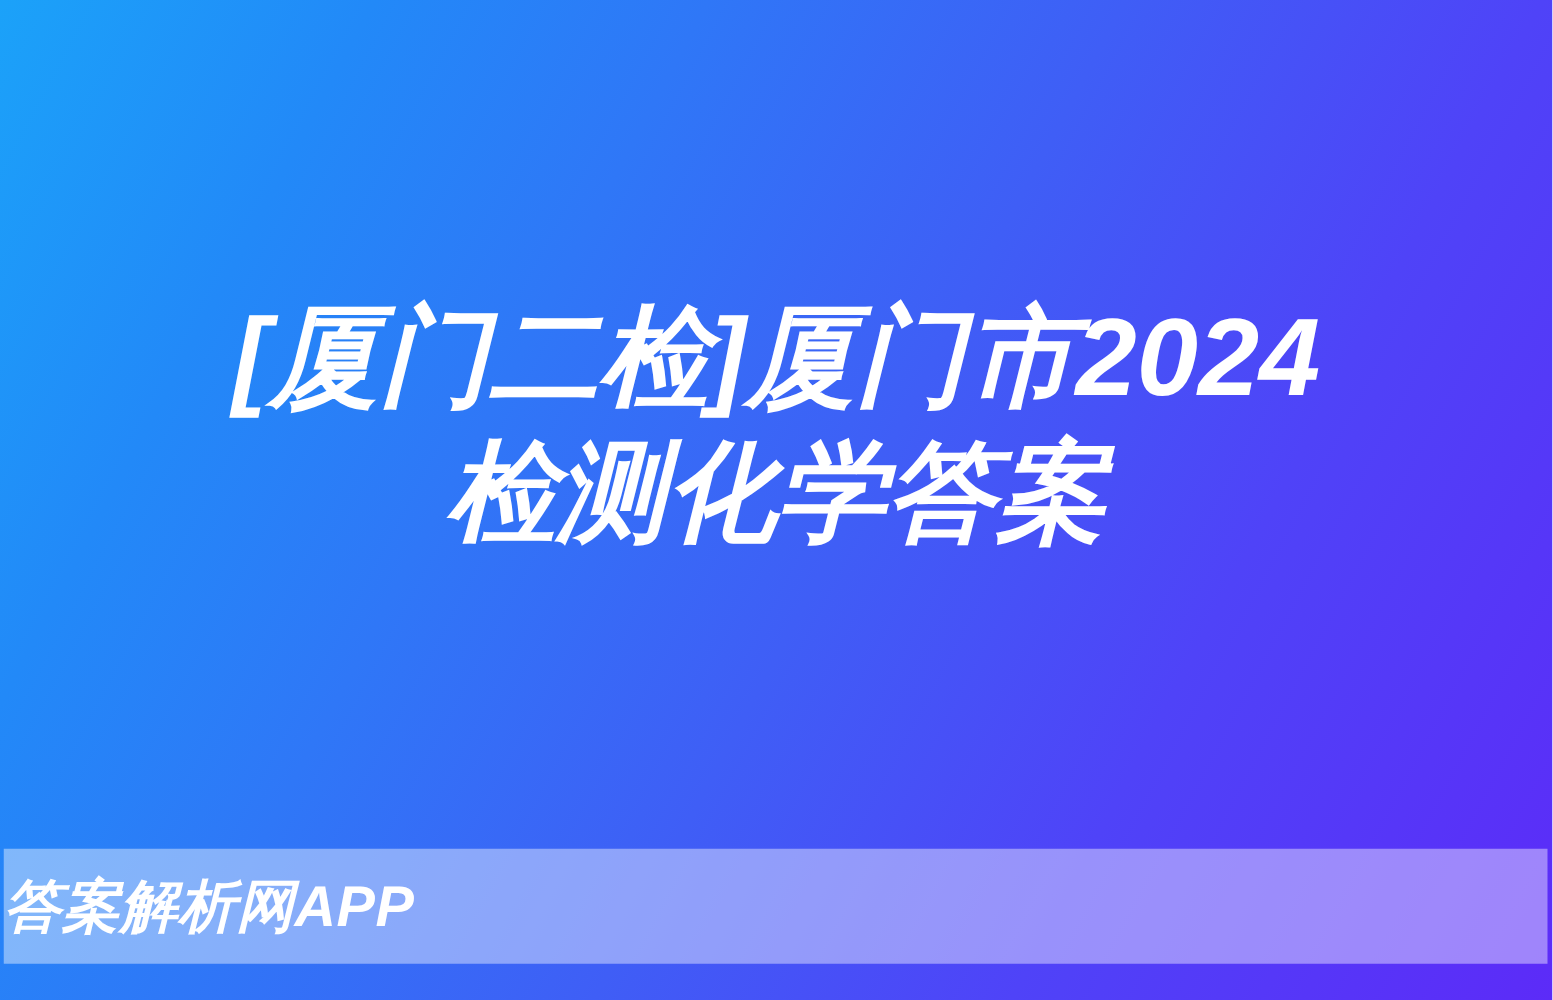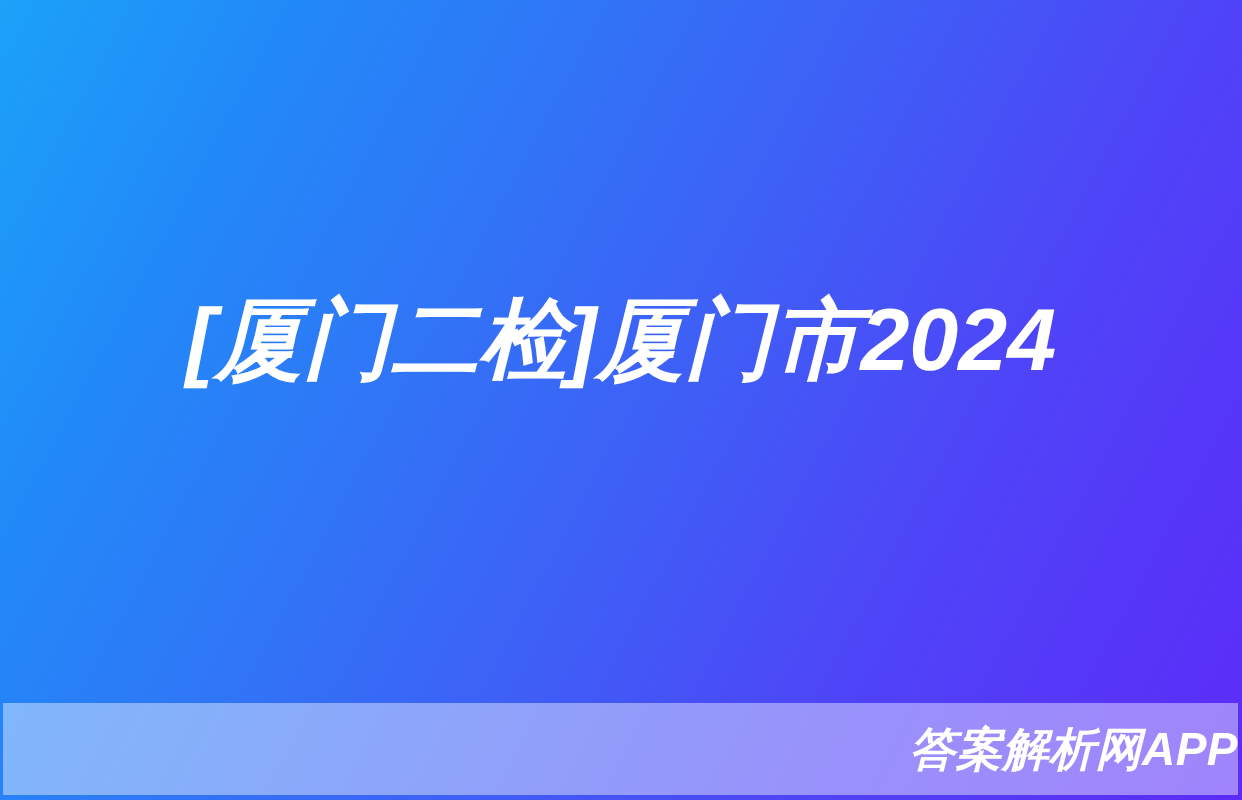--- a/index.html
+++ b/index.html
@@ -61,22 +61,21 @@
   
   #footer-band {
     position: absolute;
     left: 3px;
     top: 679px;
     width: 1235px;
     height: 92px;
     background: rgba(255, 255, 255, 0.42);
     display: flex;
     align-items: center;
-    justify-content: flex-end;
-    margin-top: 24px;
+    justify-content: flex-start;
   }
 
   #footer-watermark {
     color: #ffffff;
     font-size: 46px;
     font-weight: 700;
     font-style: italic;
     line-height: 46px;
     letter-spacing: 0.5px;
     white-space: nowrap;
@@ -85,20 +84,21 @@
 </head>
 <body>
 
 <div id="poster">
 
   <div id="gradient-bg"></div>
 
   <div id="title-area">
     <div id="title-block">
       <div class="title-line">[厦门二检]厦门市2024</div>
+      <div class="title-line">检测化学答案</div>
     </div>
   </div>
 
   <div id="footer-band">
     <div id="footer-watermark">答案解析网APP</div>
   </div>
 
 </div>
 
 </body></html>

